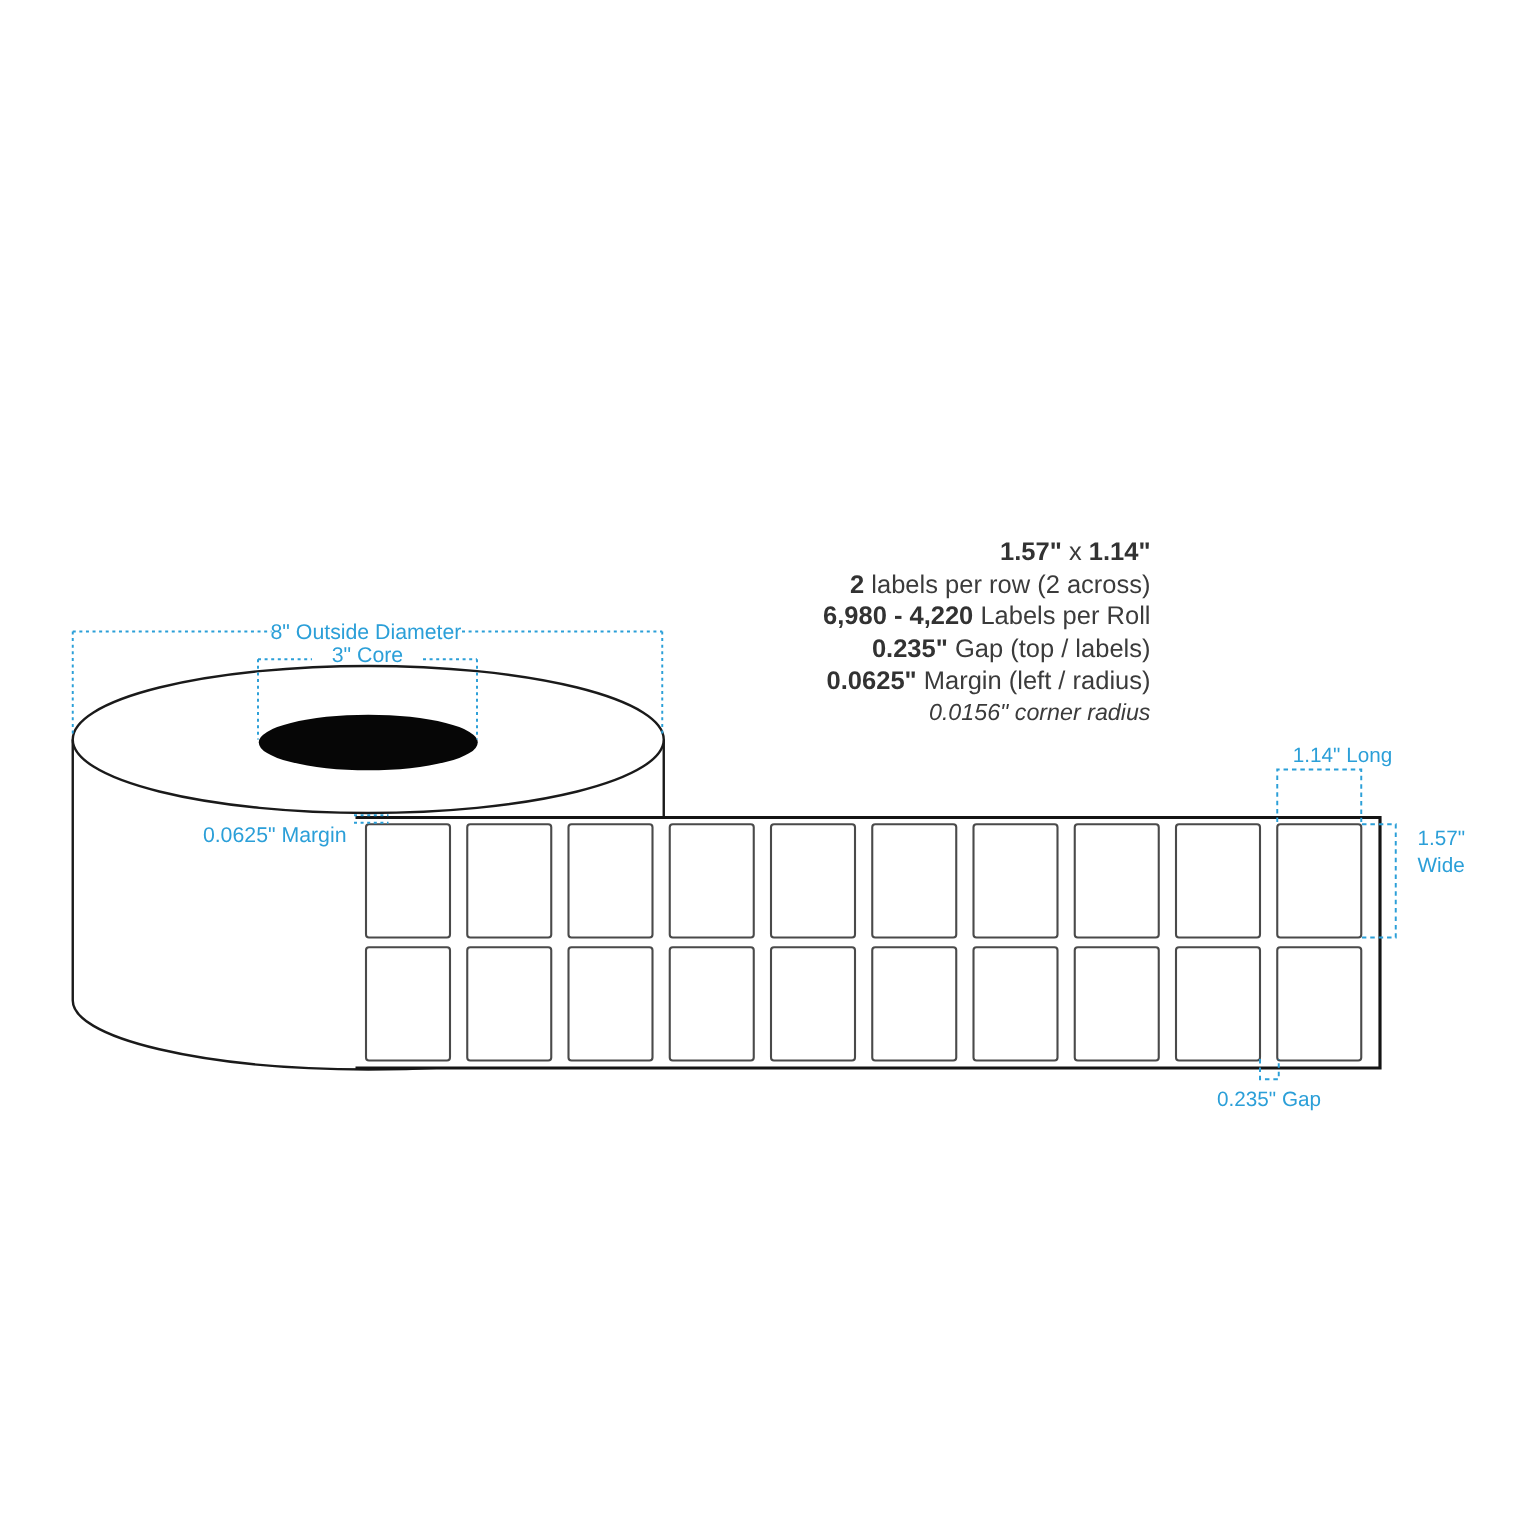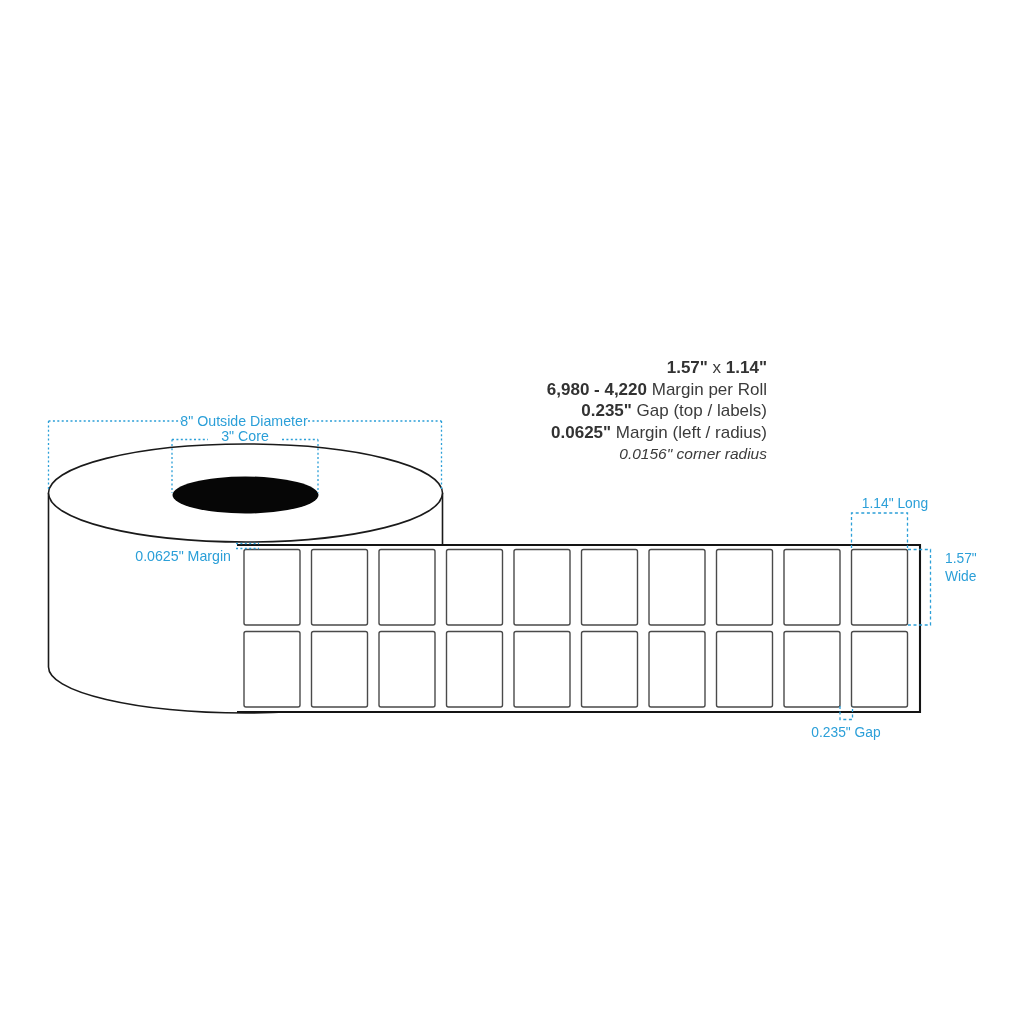--- a/index.html
+++ b/index.html
@@ -92,19 +92,20 @@
       <text class="ann-text-sm" x="945" y="563" text-anchor="start">1.57"</text>
       <text class="ann-text-sm" x="945" y="581" text-anchor="start">Wide</text>
 
       <path class="ann-dash" d="M840,706 V719.5 H852.5 V706"></path>
       <text class="ann-text-sm" x="846" y="737" text-anchor="middle">0.235" Gap</text>
     </g>
   </svg>
 
   <div class="spec">
     <div class="spec-line"><span class="b">1.57"</span><span> x </span><span class="b">1.14"</span></div>
-    <div class="spec-line"><span class="b">6,980 - 4,220</span><span> Margin per Roll</span></div>
+    <div class="spec-line"><span class="b">2</span><span> labels per row (2 across)</span></div>
+    <div class="spec-line"><span class="b">6,980 - 4,220</span><span> Labels per Roll</span></div>
     <div class="spec-line"><span class="b">0.235"</span><span> Gap (top / labels)</span></div>
     <div class="spec-line"><span class="b">0.0625"</span><span> Margin (left / radius)</span></div>
     <div class="spec-line italic-line">0.0156" corner radius</div>
   </div>
 
 </div>
 
 </body></html>

